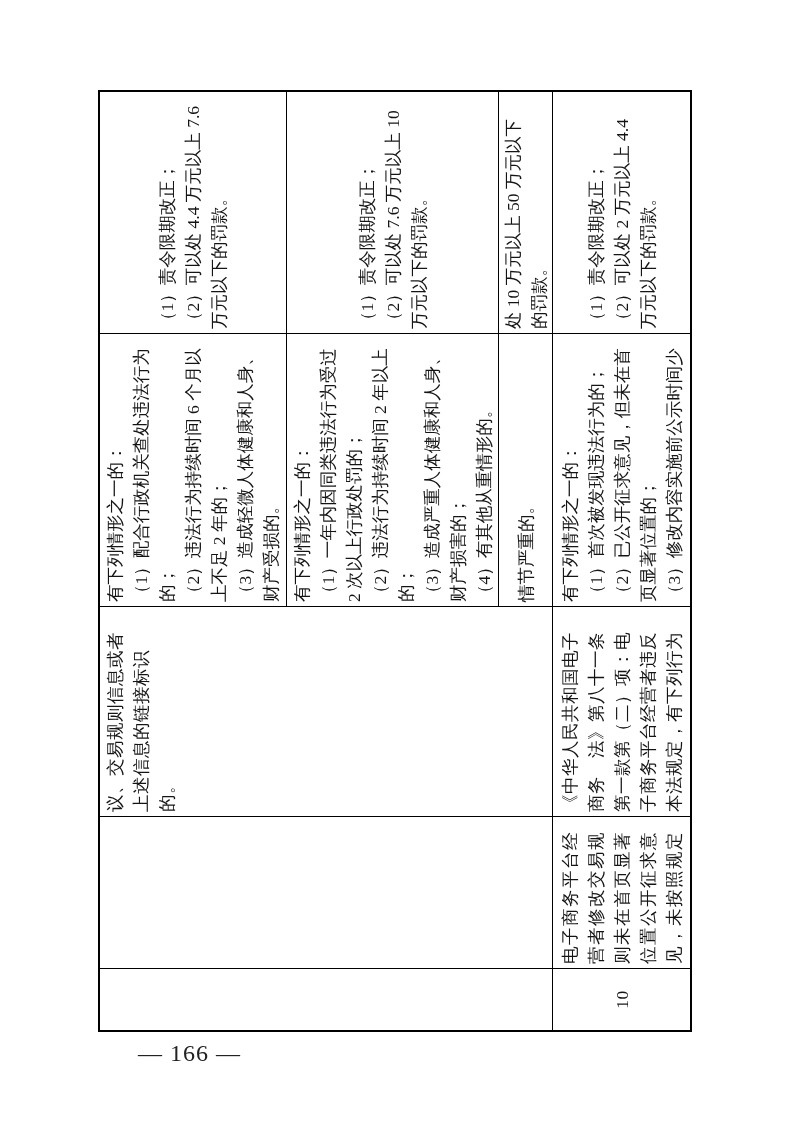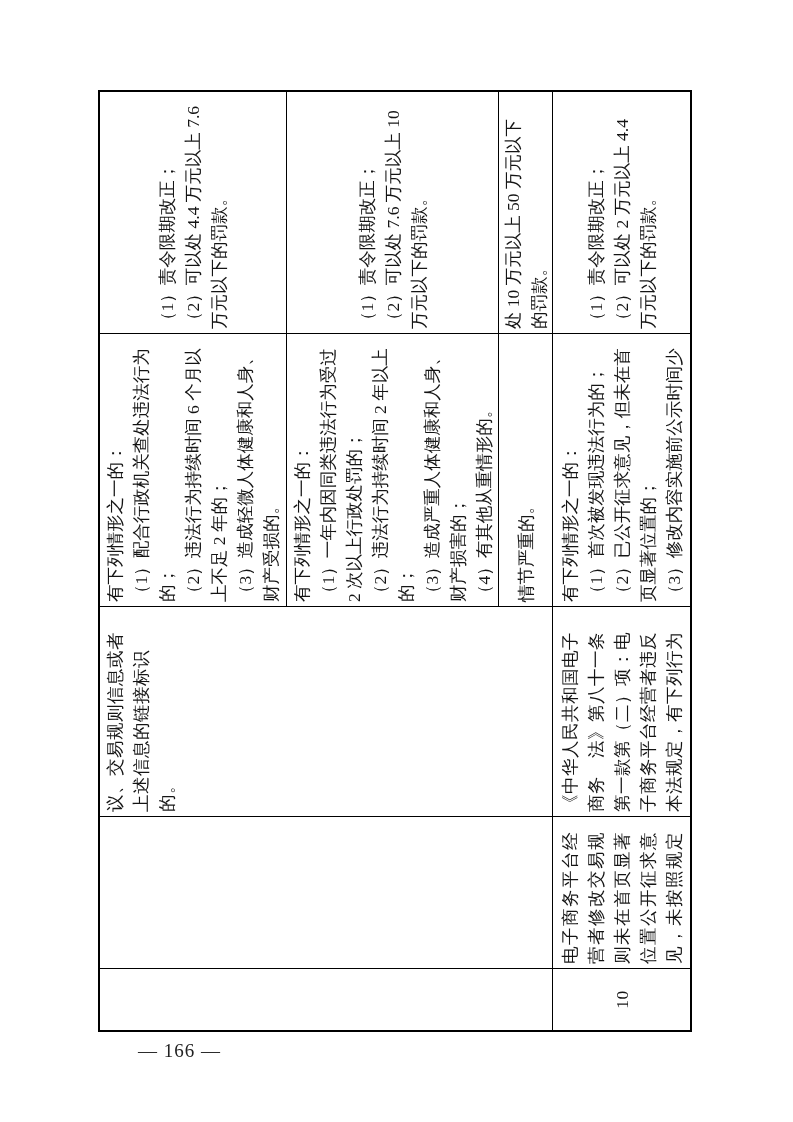--- a/index.html
+++ b/index.html
@@ -13,21 +13,21 @@
        grid-template-columns:62px 152px 210px 273px 1fr;
        grid-template-rows:187px 212px 54px 1fr;}
   .cell{box-sizing:border-box;border-right:1.5px solid #000;border-bottom:1.5px solid #000;
         display:flex;align-items:center;justify-content:flex-start;
         padding:2px 4px;font-size:17.5px;line-height:26px;letter-spacing:0.5px;
         white-space:pre-line;overflow:hidden;}
   .last-col{border-right:none;}
   .last-row{border-bottom:none;}
   .v-top{align-items:flex-start;}
   .center{justify-content:center;}
-  .footer{position:absolute;left:138px;top:1040px;font-size:19px;letter-spacing:1px;
+  .footer{position:absolute;left:138px;top:1040px;font-size:24px;letter-spacing:1px;
           font-family:"Liberation Serif","DejaVu Serif",serif;color:#222;}
 </style>
 </head>
 <body>
 
 <div class="page">
 
   <div class="rot">
     <div class="tbl">
 

